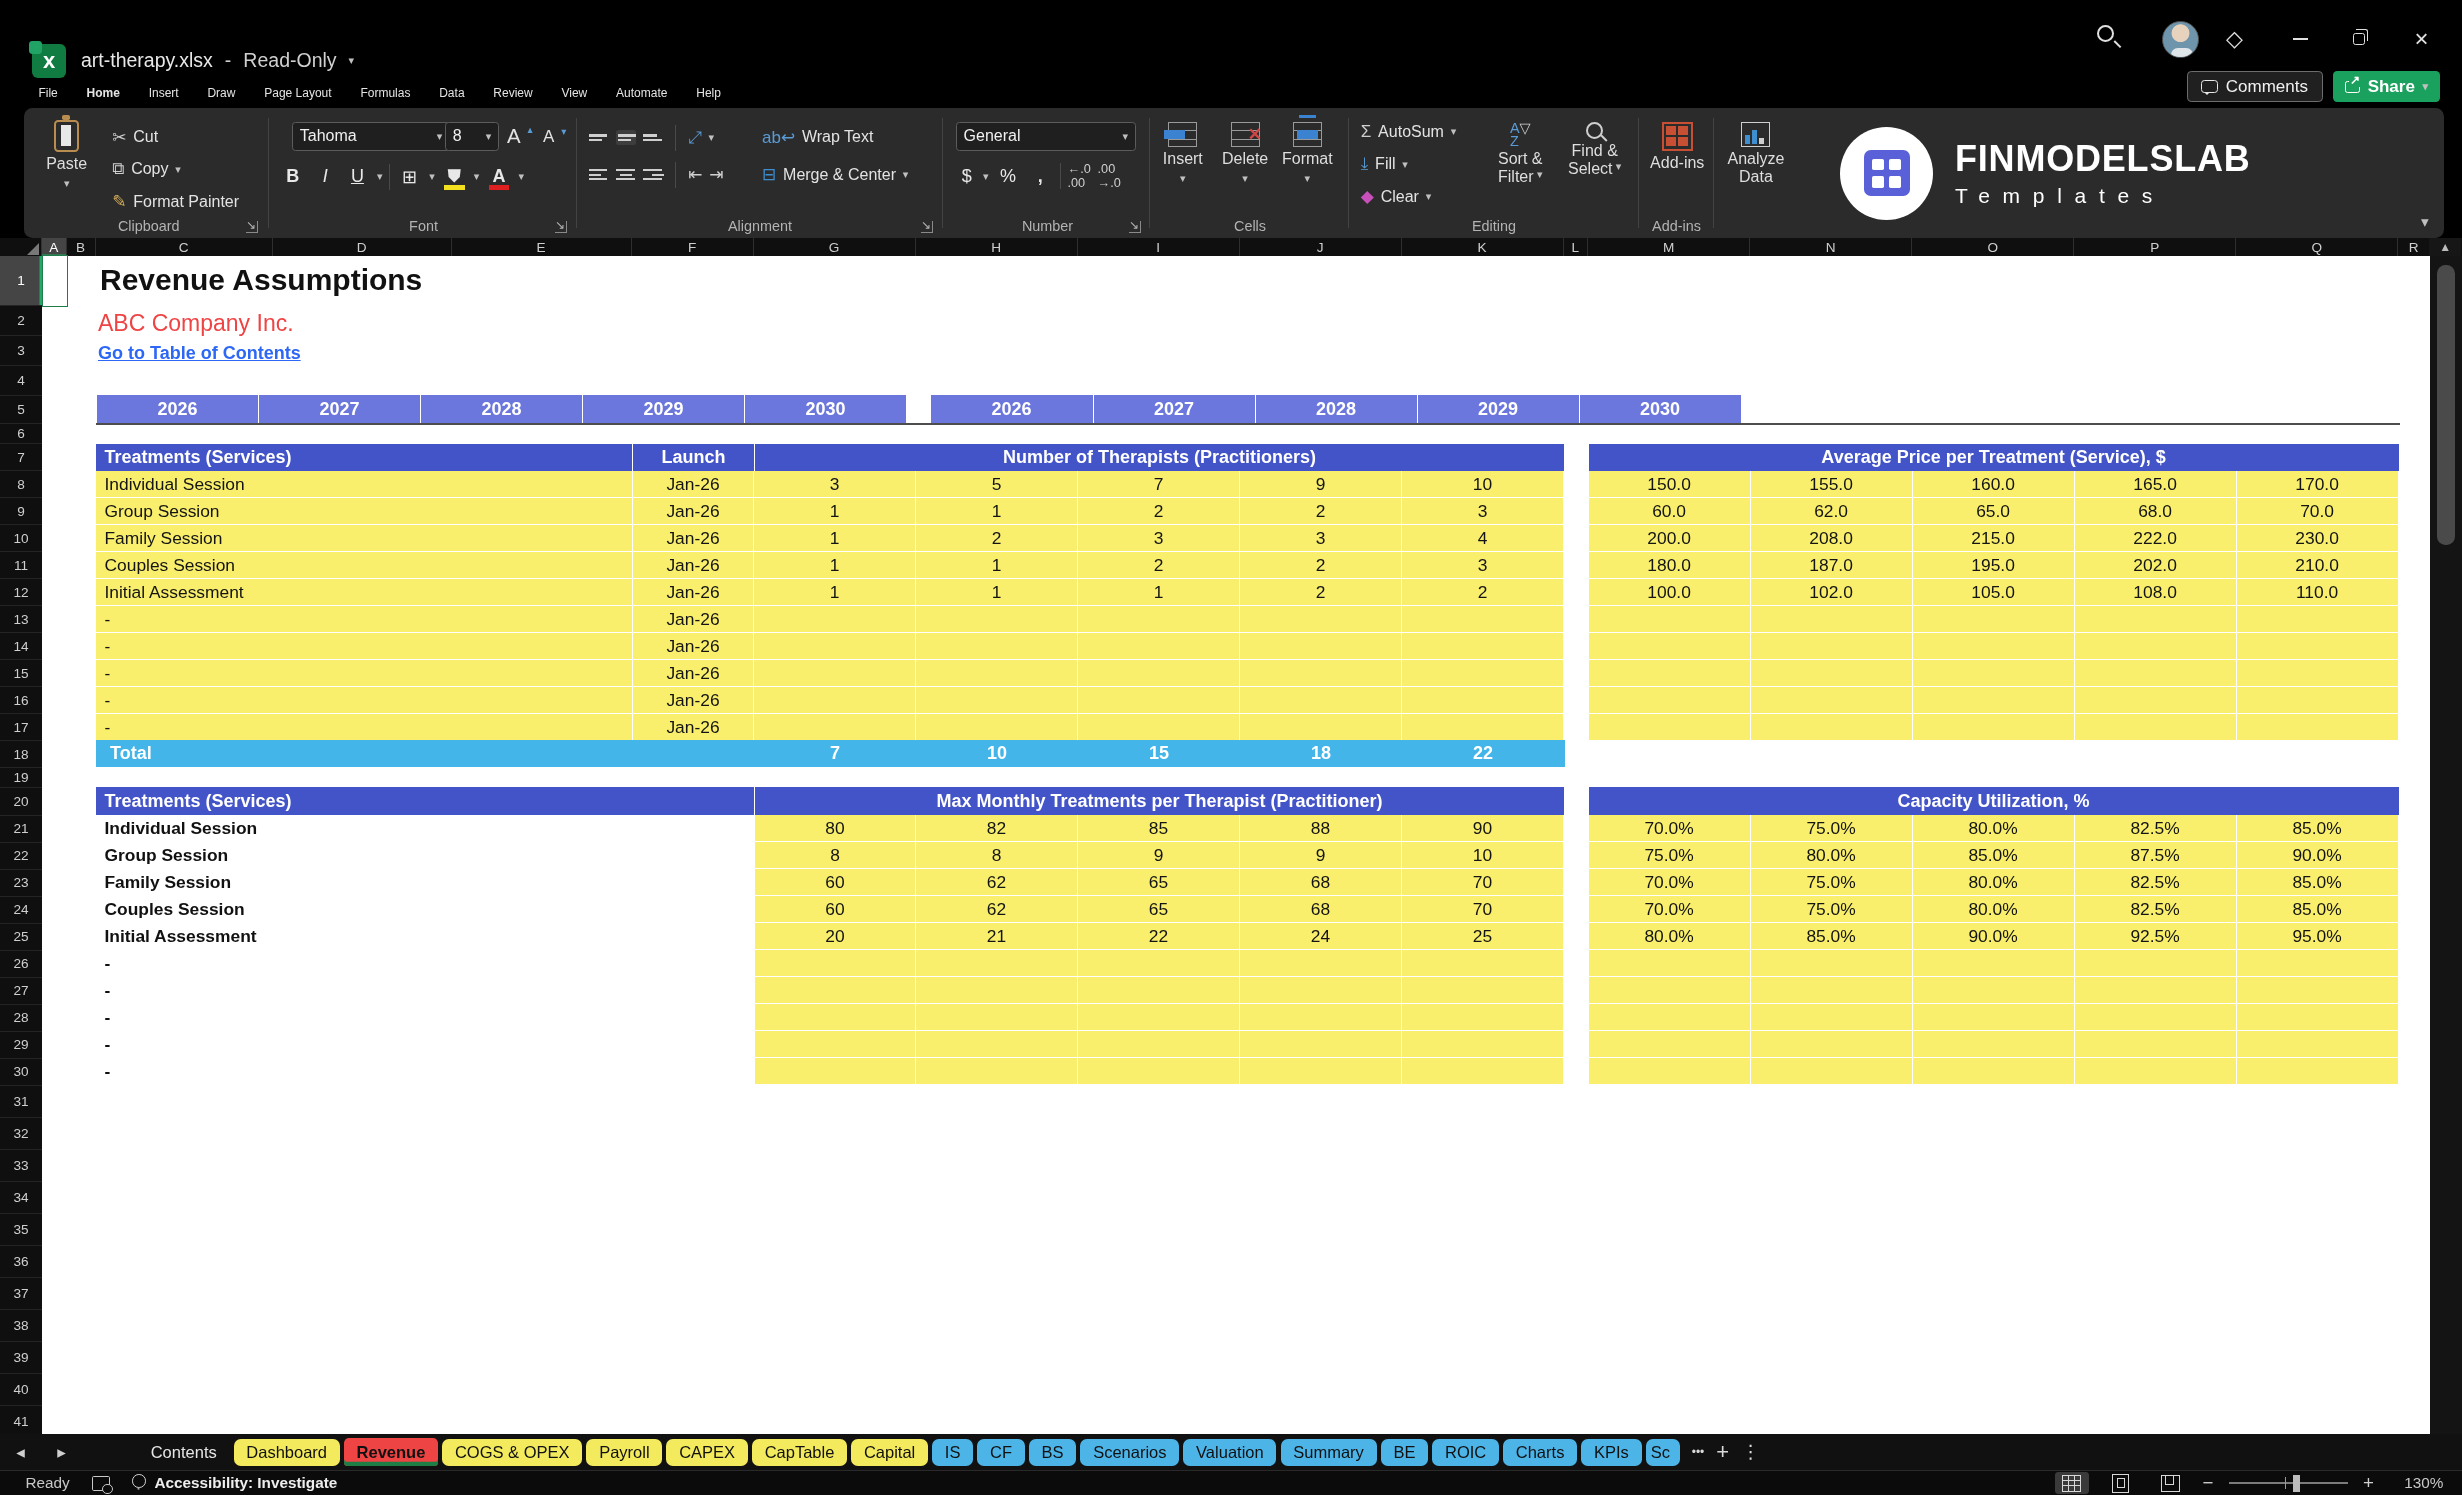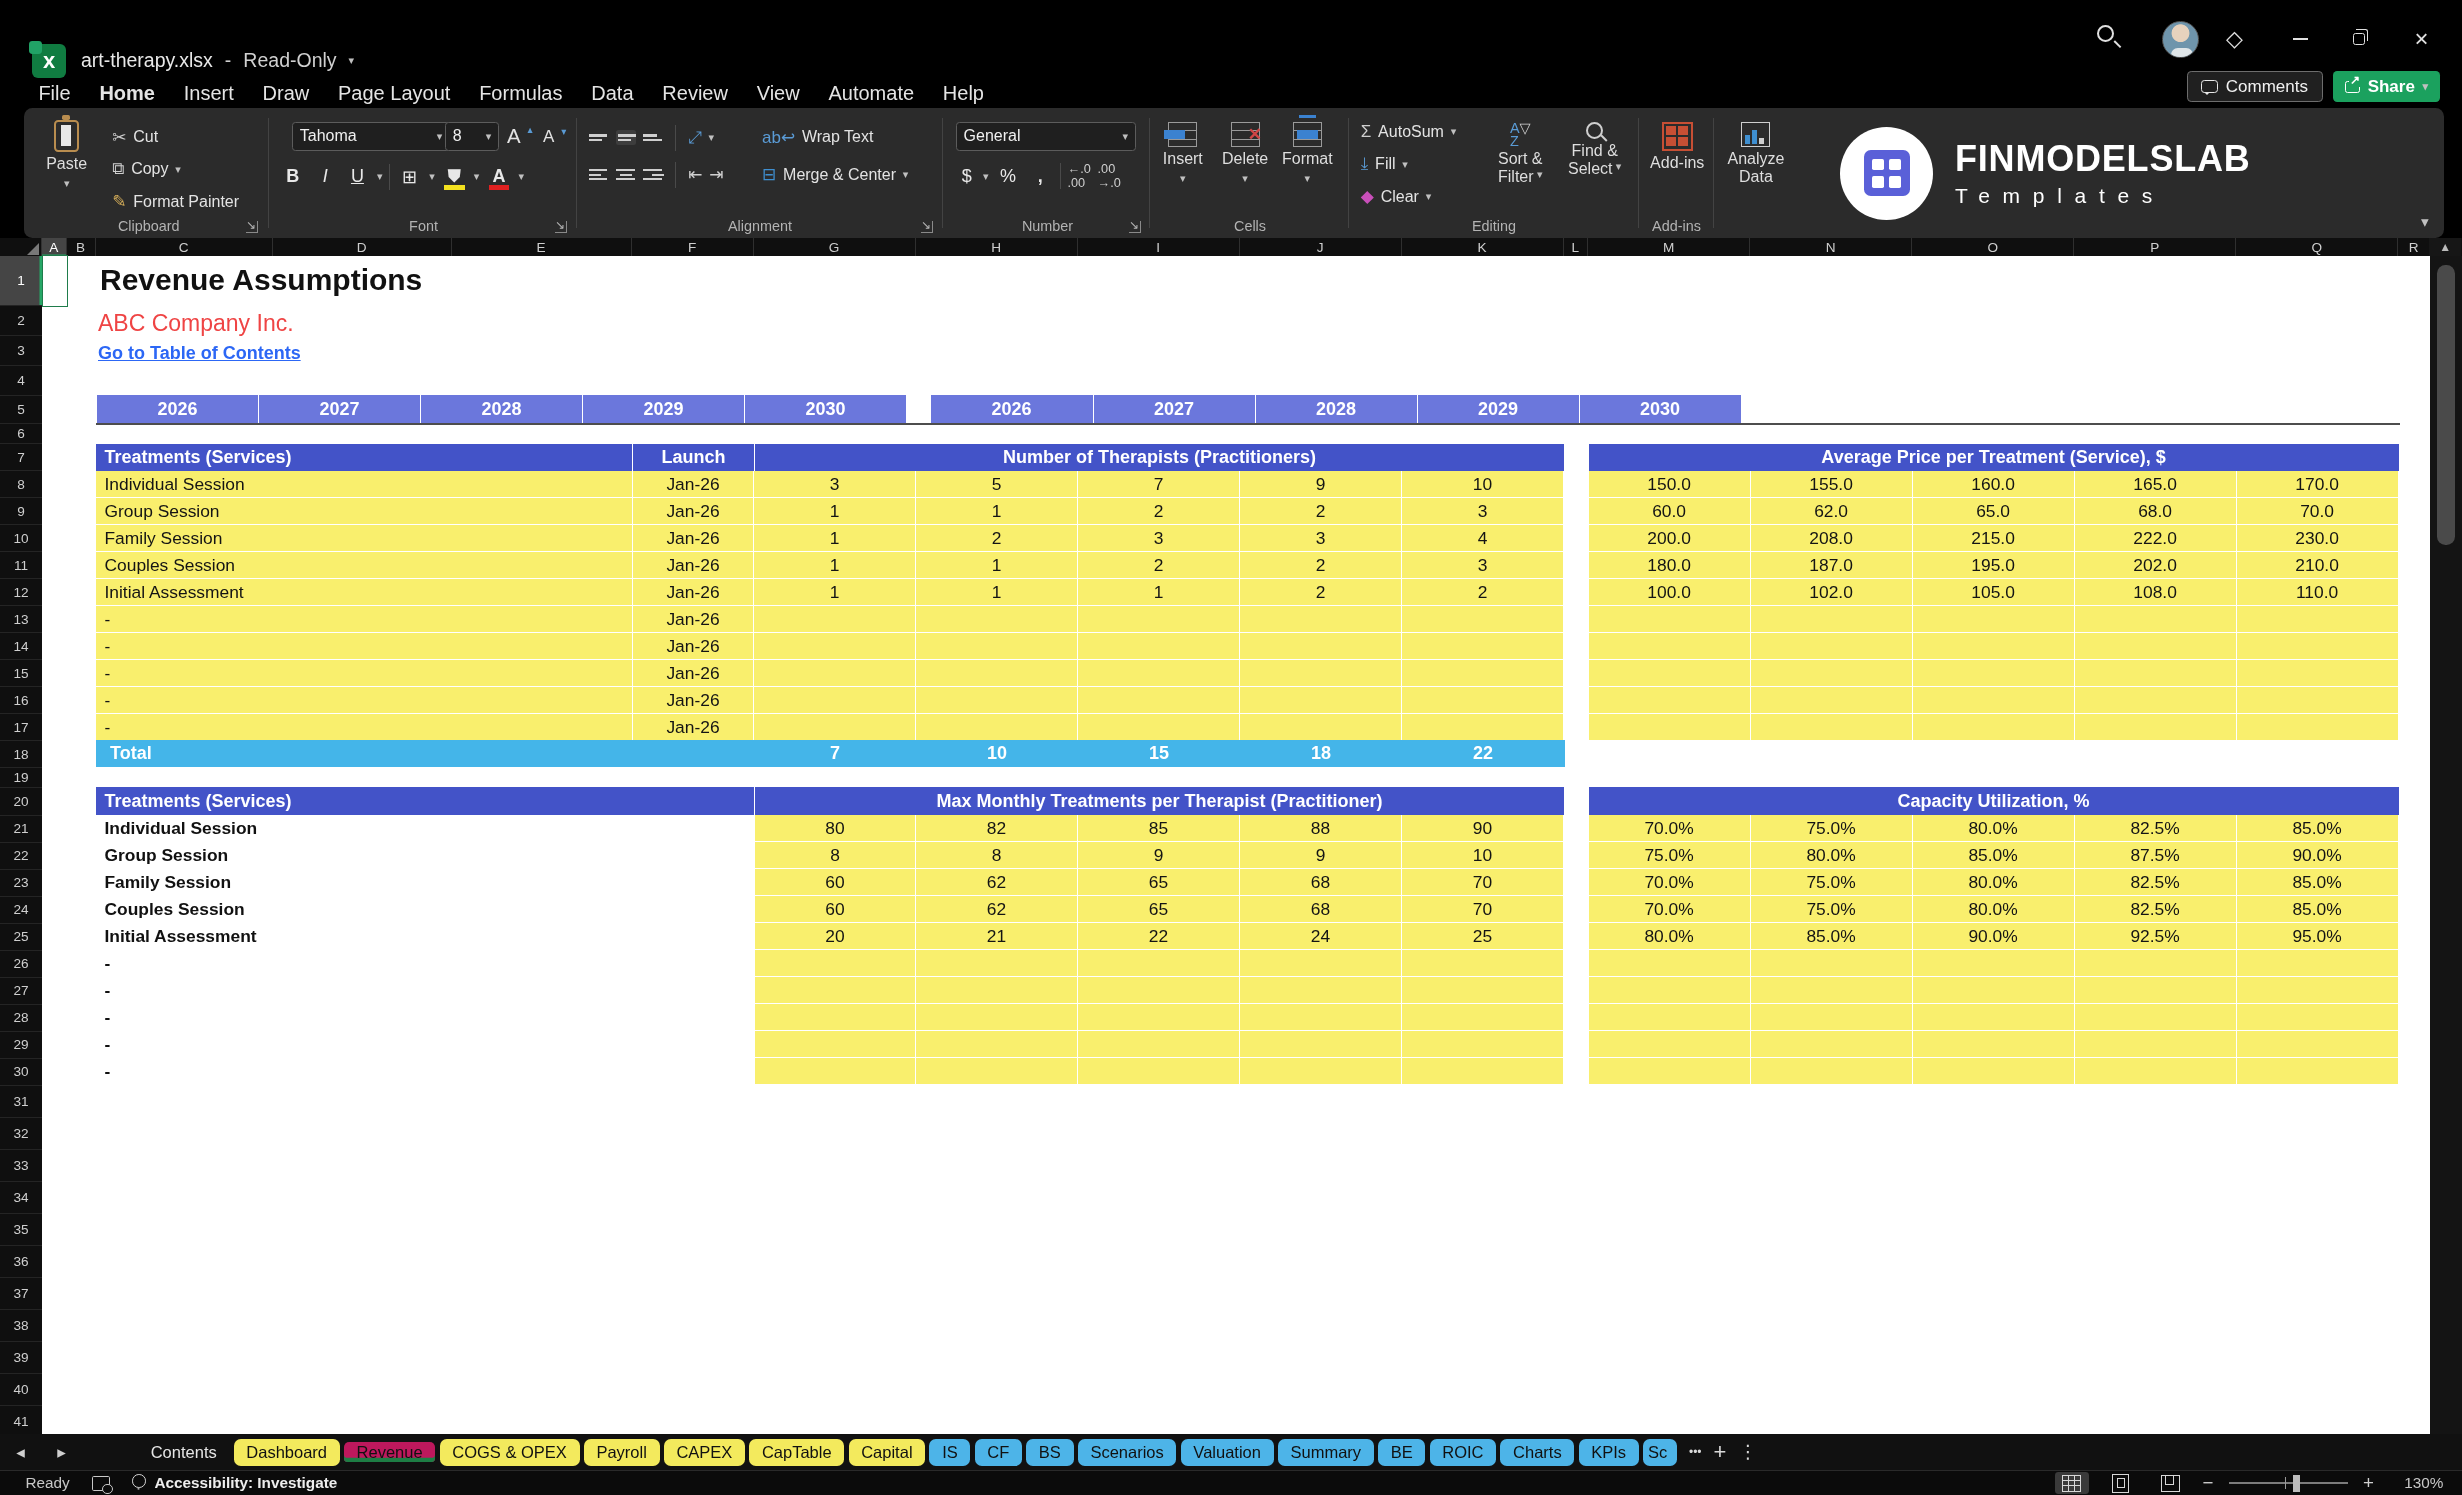--- a/index.html
+++ b/index.html
@@ -19,21 +19,21 @@
   .avatar{width:37px;height:37px;border-radius:50%;background:radial-gradient(circle at 50% 32%,#e7d2bd 0 8.5px,#6f95ac 9.3px);border:0.8px solid #555;overflow:hidden;position:relative}
   .avatar:after{content:"";position:absolute;left:7.6px;bottom:-5.1px;width:22px;height:13.6px;background:#dfe5e8;border-radius:6.8px 6.8px 0 0}
   .gem{font-size:22px}
   .ctl-min i{display:block;width:15.3px;height:1.7px;background:#e0e0e0}
   .ctl-res i{display:block;width:12px;height:12px;border:1.7px solid #e0e0e0;border-radius:2.5px;position:relative}
   .ctl-res i:before{content:"";position:absolute;left:2.5px;top:-5.1px;width:11px;height:11px;border-top:1.7px solid #e0e0e0;border-right:1.7px solid #e0e0e0;border-radius:0 2.5px 0 0}
   .ctl-close{font-size:24px;font-weight:300}
 
   
   #menubar{position:absolute;left:24px;top:75px;height:36px;display:flex;align-items:center}
-  .mtab{padding:0 14.4px;font-size:20px;color:#e4e4e4;position:relative;height:36px;display:flex;align-items:center}
+  .mtab{padding:0 14.4px;font-size:12px;color:#e4e4e4;position:relative;height:36px;display:flex;align-items:center}
   .mtab.t-active{font-weight:bold}
   .mtab.t-active:after{content:"";position:absolute;left:12px;right:12px;bottom:0;height:3.4px;border-radius:1.7px;background:#2fa873}
   #topactions{position:absolute;right:22px;top:71px;display:flex;gap:10.2px;align-items:center}
   .btn-comments{height:31px;padding:0 13.6px;background:#202020;border:0.8px solid #6d6d6d;border-radius:4.2px;color:#f0f0f0;font-size:17px;display:flex;align-items:center;gap:7.6px}
   .cmt-ico{width:17px;height:12.7px;border:1.7px solid #e8e8e8;border-radius:3.4px;position:relative}
   .cmt-ico:after{content:"";position:absolute;left:1.7px;bottom:-6px;border:3.4px solid transparent;border-top-color:#e8e8e8}
   .btn-share{height:31px;padding:0 12px;background:#1ba15e;border-radius:4.2px;color:#fff;font-size:17px;font-weight:bold;display:flex;align-items:center;gap:7.6px}
   .share-ico{width:15.3px;height:12px;border:1.7px solid #fff;border-radius:2.5px;position:relative}
   .share-ico:after{content:"↗";position:absolute;left:3.4px;top:-8.5px;font-size:12px;color:#fff;background:#1ba15e;padding:0 0.8px}
 
@@ -134,21 +134,21 @@
 
   
   #tabstrip{position:absolute;left:0;top:1434px;width:2462px;height:36px;background:#111;display:flex;align-items:center}
   .navarr{color:#cfcfcf;font-size:17px;width:41px;text-align:center}
   #tabs{display:flex;align-items:center;gap:4.2px;margin-left:56px}
   .stab{height:27px;padding:0 12.7px;display:flex;align-items:center;justify-content:center;font-size:16.5px;border-radius:6.8px;color:#111;white-space:nowrap}
   .stab.t-plain{background:transparent;color:#e6e6e6}
   .stab.t-yellow{background:#f3ea5d}
   .stab.t-blue{background:#4db4e8}
   .stab.t-blueclip{background:#4db4e8;width:34px;padding:0 5.1px;overflow:hidden;justify-content:flex-start}
-  .stab.t-active{background:#be185d;height:20px;font-weight:normal;box-shadow:inset 0 -4.2px 0 #1e7e45;border-radius:5.1px 5.1px 3.4px 3.4px}
+  .stab.t-active{background:#ef4444;height:28px;font-weight:bold;box-shadow:inset 0 -4.2px 0 #1e7e45;border-radius:5.1px 5.1px 3.4px 3.4px}
   .tabctl{color:#d9d9d9;font-size:17px;margin-left:12px}
 
   
   #statusbar{position:absolute;left:0;top:1470px;width:2462px;height:25.5px;background:#0b0b0b;border-top:0.8px solid #2a2a2a;display:flex;align-items:center;color:#c8c8c8;font-size:15.3px}
   #status-left{display:flex;align-items:center;gap:22px;margin-left:25.5px}
   .macro-ico{width:18.7px;height:15.3px;border:1.7px solid #c8c8c8;border-radius:1.7px;position:relative}
   .macro-ico:after{content:"";position:absolute;right:-3.4px;bottom:-4.2px;width:8.5px;height:8.5px;border:1.7px solid #c8c8c8;border-radius:50%;background:#0b0b0b}
   .acc-ico{width:13.6px;height:13.6px;border:1.7px solid #d8d8d8;border-radius:50%;position:relative}
   .acc-ico:after{content:"";position:absolute;left:0.8px;top:2.5px;width:8.5px;height:8.5px;border-radius:50%;box-shadow:0 6.8px 0 -3.4px #d8d8d8}
   .accent-b{font-weight:bold;color:#eee}

